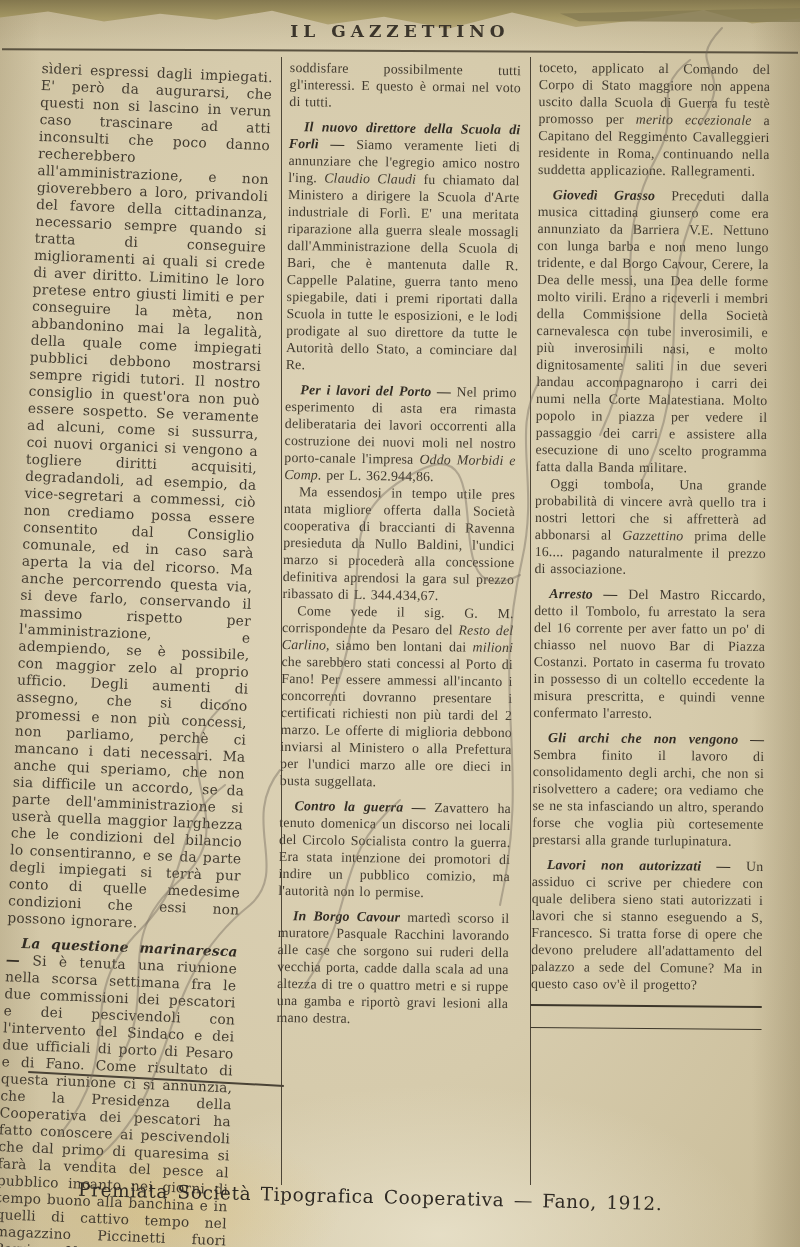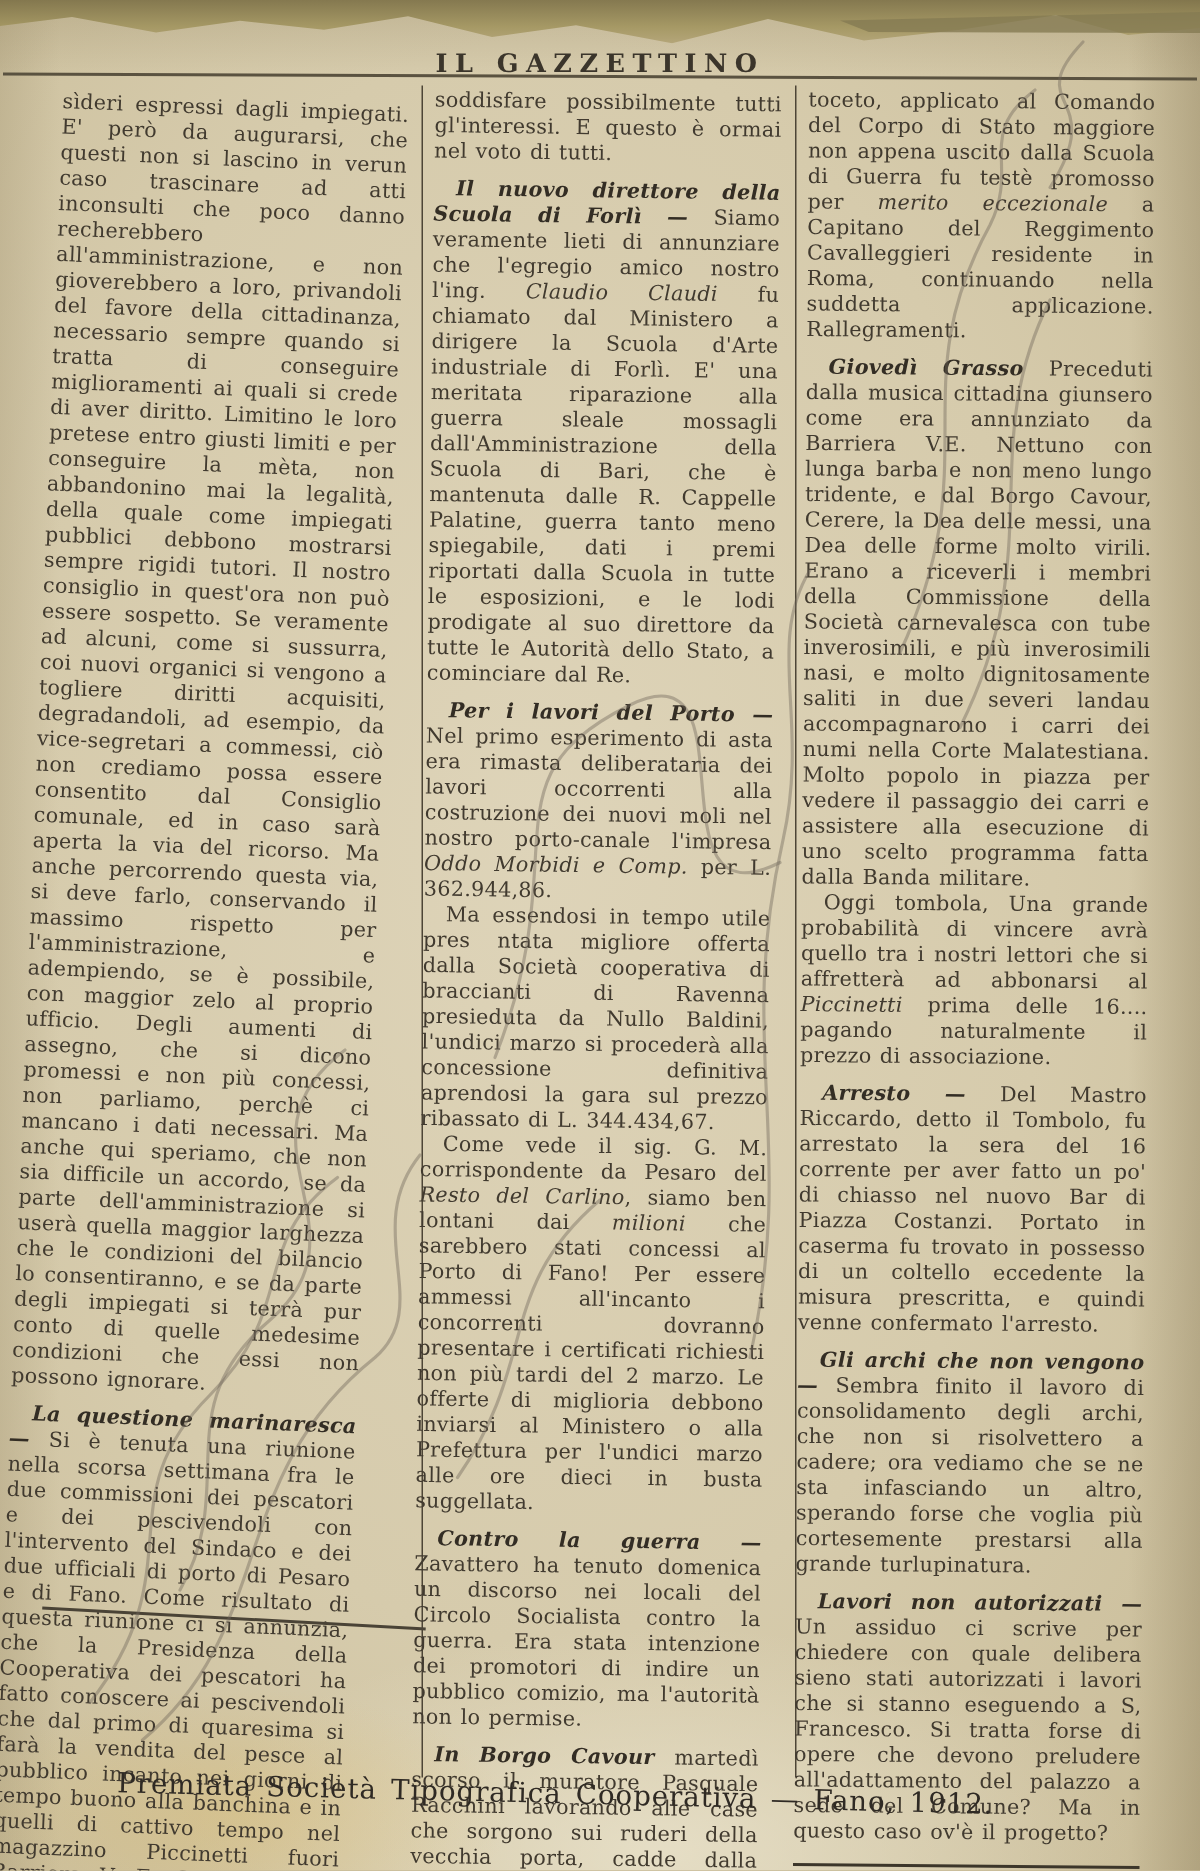--- a/index.html
+++ b/index.html
@@ -22,29 +22,29 @@
     background:linear-gradient(to bottom,#7e7248,#a2955f 60%,#b3a477);
     clip-path:polygon(0 0,100% 0,100% 62%,94% 78%,88% 34%,80% 66%,72% 90%,64% 42%,56% 96%,48% 56%,41% 82%,34% 36%,27% 66%,20% 46%,13% 72%,6% 38%,0 58%);
     opacity:.9;
   }
   .torn2{
     position:absolute;right:0;top:8px;width:240px;height:14px;
     background:#857a52;clip-path:polygon(0 40%,100% 0,100% 100%,8% 95%);opacity:.8;
   }
   .masthead{
     position:absolute;top:21px;left:0;width:100%;text-align:center;
-    font-size:17px;font-weight:bold;letter-spacing:5px;color:#3b352b;margin-top:12px;
+    font-size:17px;font-weight:bold;letter-spacing:5px;color:#3b352b;
   }
   .head-rule{position:absolute;top:50px;left:2px;right:2px;height:1.5px;background:#5a5240;transform:rotate(.25deg);}
   .cols{
     position:absolute;top:57px;left:34px;right:22px;bottom:62px;
     display:flex;
   }
   .col{flex:1 1 0;padding:2px 8px 0 8px;overflow:visible;}
-  .col + .col{border-left:1.5px solid #4d4536;}
+  .col + .col{border-left:1.5px solid #4d4536;font-family:Liberation Serif, serif;}
   .tilt{transform-origin:top left;}
   .t1{transform:rotate(2.3deg) translateY(1px);}
   .t2{transform:rotate(.8deg);}
   .t3{transform:rotate(.5deg);}
   .col p{
     margin:0;font-size:13.8px;line-height:17px;text-align:justify;
     color:#413a2f;letter-spacing:.2px;word-spacing:1px;
   }
   .col p.lead{margin-top:8px;}
   .col p.ind{text-indent:15px;}
@@ -90,21 +90,21 @@
           <p class="ind">Ma essendosi in tempo utile pres ntata migliore offerta dalla Società cooperativa di braccianti di Ravenna presieduta da Nullo Baldini, l'undici marzo si procederà alla concessione definitiva aprendosi la gara sul prezzo ribassato di L. 344.434,67.</p>
           <p class="ind">Come vede il sig. G. M. corrispondente da Pesaro del <i>Resto del Carlino</i>, siamo ben lontani dai <i>milioni</i> che sarebbero stati concessi al Porto di Fano! Per essere ammessi all'incanto i concorrenti dovranno presentare i certificati richiesti non più tardi del 2 marzo. Le offerte di miglioria debbono inviarsi al Ministero o alla Prefettura per l'undici marzo alle ore dieci in busta suggellata.</p>
           <p class="ind lead"><span class="head">Contro la guerra — </span>Zavattero ha tenuto domenica un discorso nei locali del Circolo Socialista contro la guerra. Era stata intenzione dei promotori di indire un pubblico comizio, ma l'autorità non lo permise.</p>
           <p class="ind lead"><span class="head">In Borgo Cavour </span>martedì scorso il muratore Pasquale Racchini lavorando alle case che sorgono sui ruderi della vecchia porta, cadde dalla scala ad una altezza di tre o quattro metri e si ruppe una gamba e riportò gravi lesioni alla mano destra.</p>
         </div>
     </div>
     <div class="col">
       <div class="tilt t3">
           <p>toceto, applicato al Comando del Corpo di Stato maggiore non appena uscito dalla Scuola di Guerra fu testè promosso per <i>merito eccezionale</i> a Capitano del Reggimento Cavalleggieri residente in Roma, continuando nella suddetta applicazione. Rallegramenti.</p>
           <p class="ind lead"><span class="head">Giovedì Grasso </span>Preceduti dalla musica cittadina giunsero come era annunziato da Barriera V.E. Nettuno con lunga barba e non meno lungo tridente, e dal Borgo Cavour, Cerere, la Dea delle messi, una Dea delle forme molto virili. Erano a riceverli i membri della Commissione della Società carnevalesca con tube inverosimili, e più inverosimili nasi, e molto dignitosamente saliti in due severi landau accompagnarono i carri dei numi nella Corte Malatestiana. Molto popolo in piazza per vedere il passaggio dei carri e assistere alla esecuzione di uno scelto programma fatta dalla Banda militare.</p>
-          <p class="ind">Oggi tombola, Una grande probabilità di vincere avrà quello tra i nostri lettori che si affretterà ad abbonarsi al <i>Piccinetti</i> prima delle 16.... pagando naturalmente il prezzo di associazione.</p>
+          <p class="ind">Oggi tombola, Una grande probabilità di vincere avrà quello tra i nostri lettori che si affretterà ad abbonarsi al <i>Gazzettino</i> prima delle 16.... pagando naturalmente il prezzo di associazione.</p>
           <p class="ind lead"><span class="head">Arresto — </span>Del Mastro Riccardo, detto il Tombolo, fu arrestato la sera del 16 corrente per aver fatto un po' di chiasso nel nuovo Bar di Piazza Costanzi. Portato in caserma fu trovato in possesso di un coltello eccedente la misura prescritta, e quindi venne confermato l'arresto.</p>
           <p class="ind lead"><span class="head">Gli archi che non vengono — </span>Sembra finito il lavoro di consolidamento degli archi, che non si risolvettero a cadere; ora vediamo che se ne sta infasciando un altro, sperando forse che voglia più cortesemente prestarsi alla grande turlupinatura.</p>
           <p class="ind lead"><span class="head">Lavori non autorizzati — </span>Un assiduo ci scrive per chiedere con quale delibera sieno stati autorizzati i lavori che si stanno eseguendo a S, Francesco. Si tratta forse di opere che devono preludere all'adattamento del palazzo a sede del Comune? Ma in questo caso ov'è il progetto?</p>
           <div class="signature"></div>
         </div>
     </div>
   </div>
 
   <div class="col1-end-rule"></div>
 

